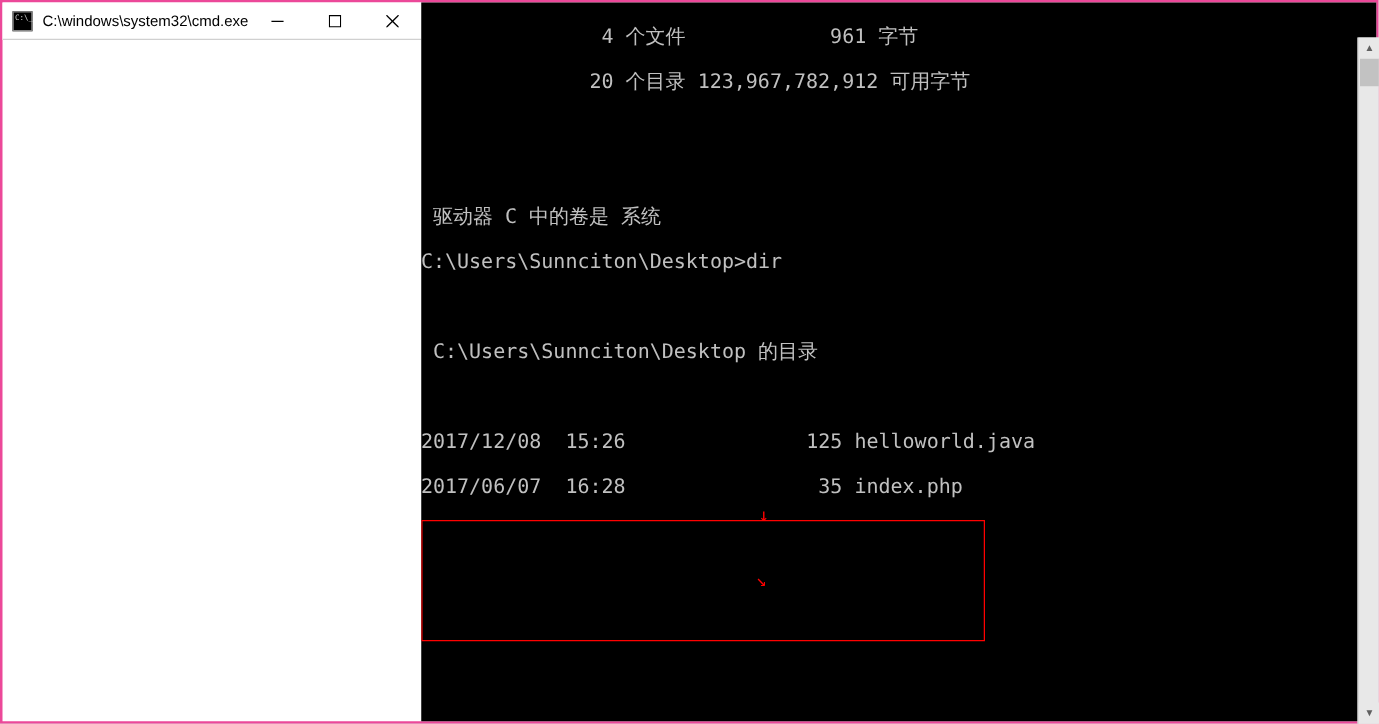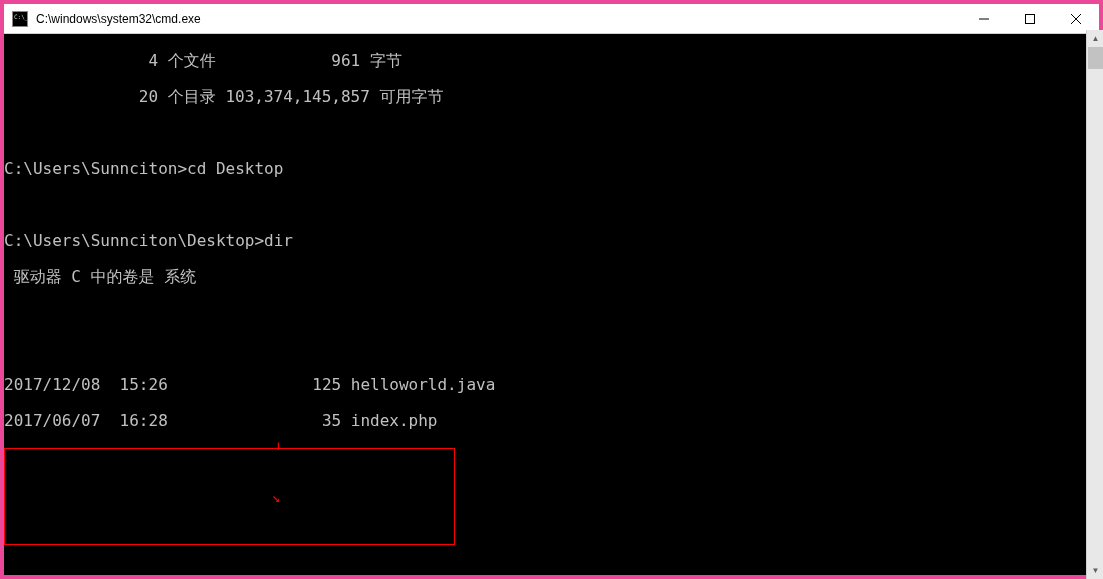--- a/index.html
+++ b/index.html
@@ -12,22 +12,22 @@
       background: #f0f0f0;
       width: 1103px;
       height: 579px;
       overflow: hidden;
     }
     .window {
       width: 1103px;
       height: 579px;
       background: #fff;
       display: flex;
-      flex-direction: column;
-      border: 4px solid #ec4899;
+      flex-direction: row;
+      border: 2px solid #ec4899;
     }
     .titlebar {
       height: 30px;
       background: #fff;
       display: flex;
       align-items: center;
       border-bottom: 1px solid #d0d0d0;
     }
     .titlebar-icon {
       width: 16px;
@@ -155,27 +155,27 @@
         <svg viewBox="0 0 10 10">
             <line x1="0" y1="0" x2="10" y2="10" stroke="#000" stroke-width="1"></line>
             <line x1="10" y1="0" x2="0" y2="10" stroke="#000" stroke-width="1"></line>
           </svg>
       </div>
     </div>
   </div>
 
   <div class="terminal">
 <div class="terminal-line">               4 个文件            961 字节</div>
-<div class="terminal-line">              20 个目录 103,374,145,857 可用字节</div>
-<div class="terminal-line">&nbsp;</div>
-<div class="terminal-line">C:\Users\Sunnciton&gt;cd Desktop</div>
-<div class="terminal-line">&nbsp;</div>
+<div class="terminal-line">              20 个目录 123,967,782,912 可用字节</div>
+<div class="terminal-line">&nbsp;</div>
+<div class="terminal-line">&nbsp;</div>
+<div class="terminal-line"> 驱动器 C 中的卷是 系统</div>
 <div class="terminal-line">C:\Users\Sunnciton\Desktop&gt;dir</div>
-<div class="terminal-line"> 驱动器 C 中的卷是 系统</div>
-<div class="terminal-line">&nbsp;</div>
+<div class="terminal-line">&nbsp;</div>
+<div class="terminal-line"> C:\Users\Sunnciton\Desktop 的目录</div>
 <div class="terminal-line">&nbsp;</div>
 <div class="terminal-line">2017/12/08  15:26               125 helloworld.java</div>
 <div class="terminal-line">2017/06/07  16:28                35 index.php</div>
 
 
 
 
 
 
 

